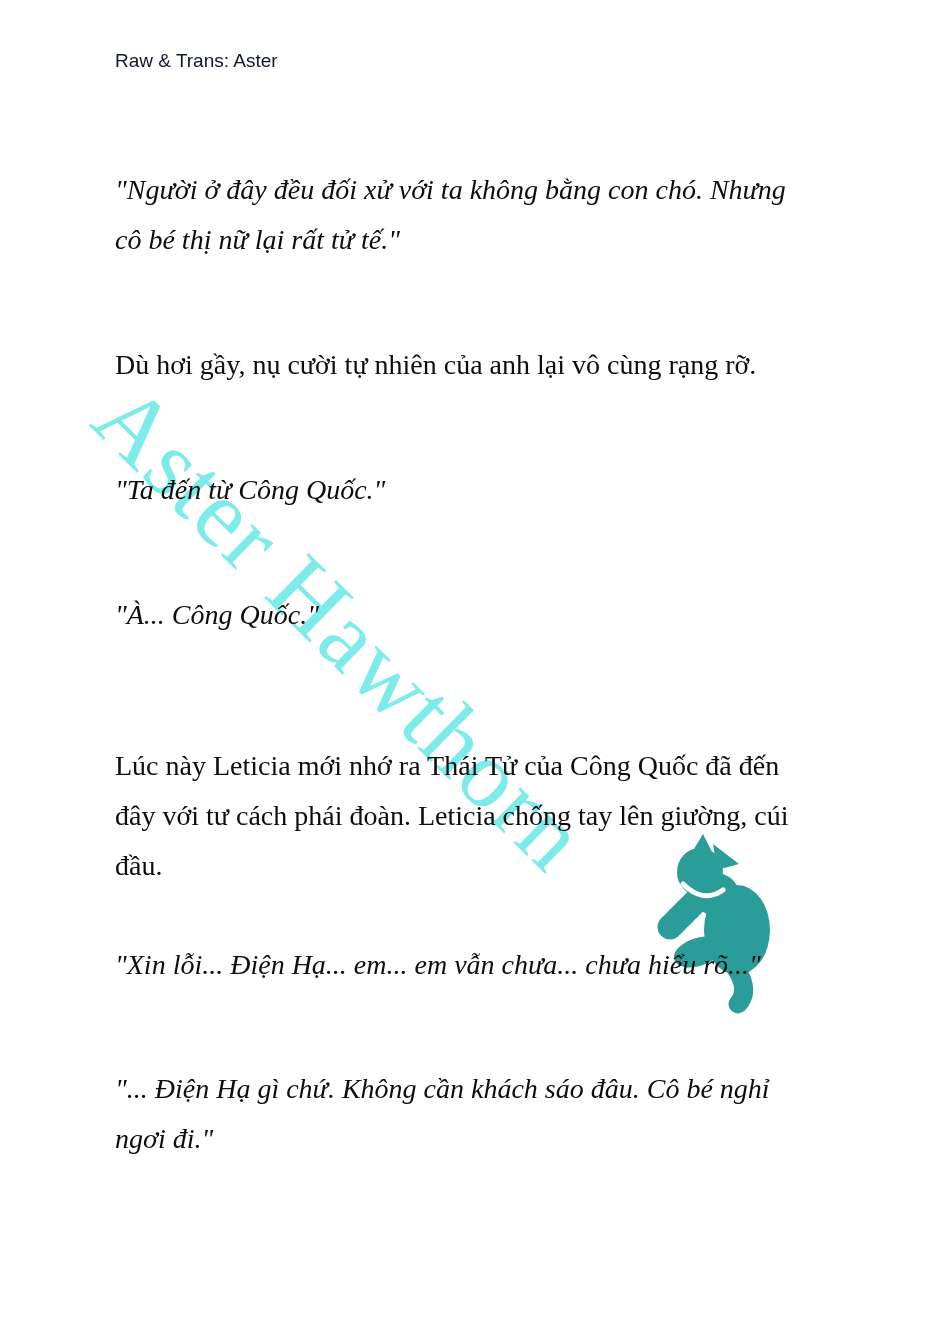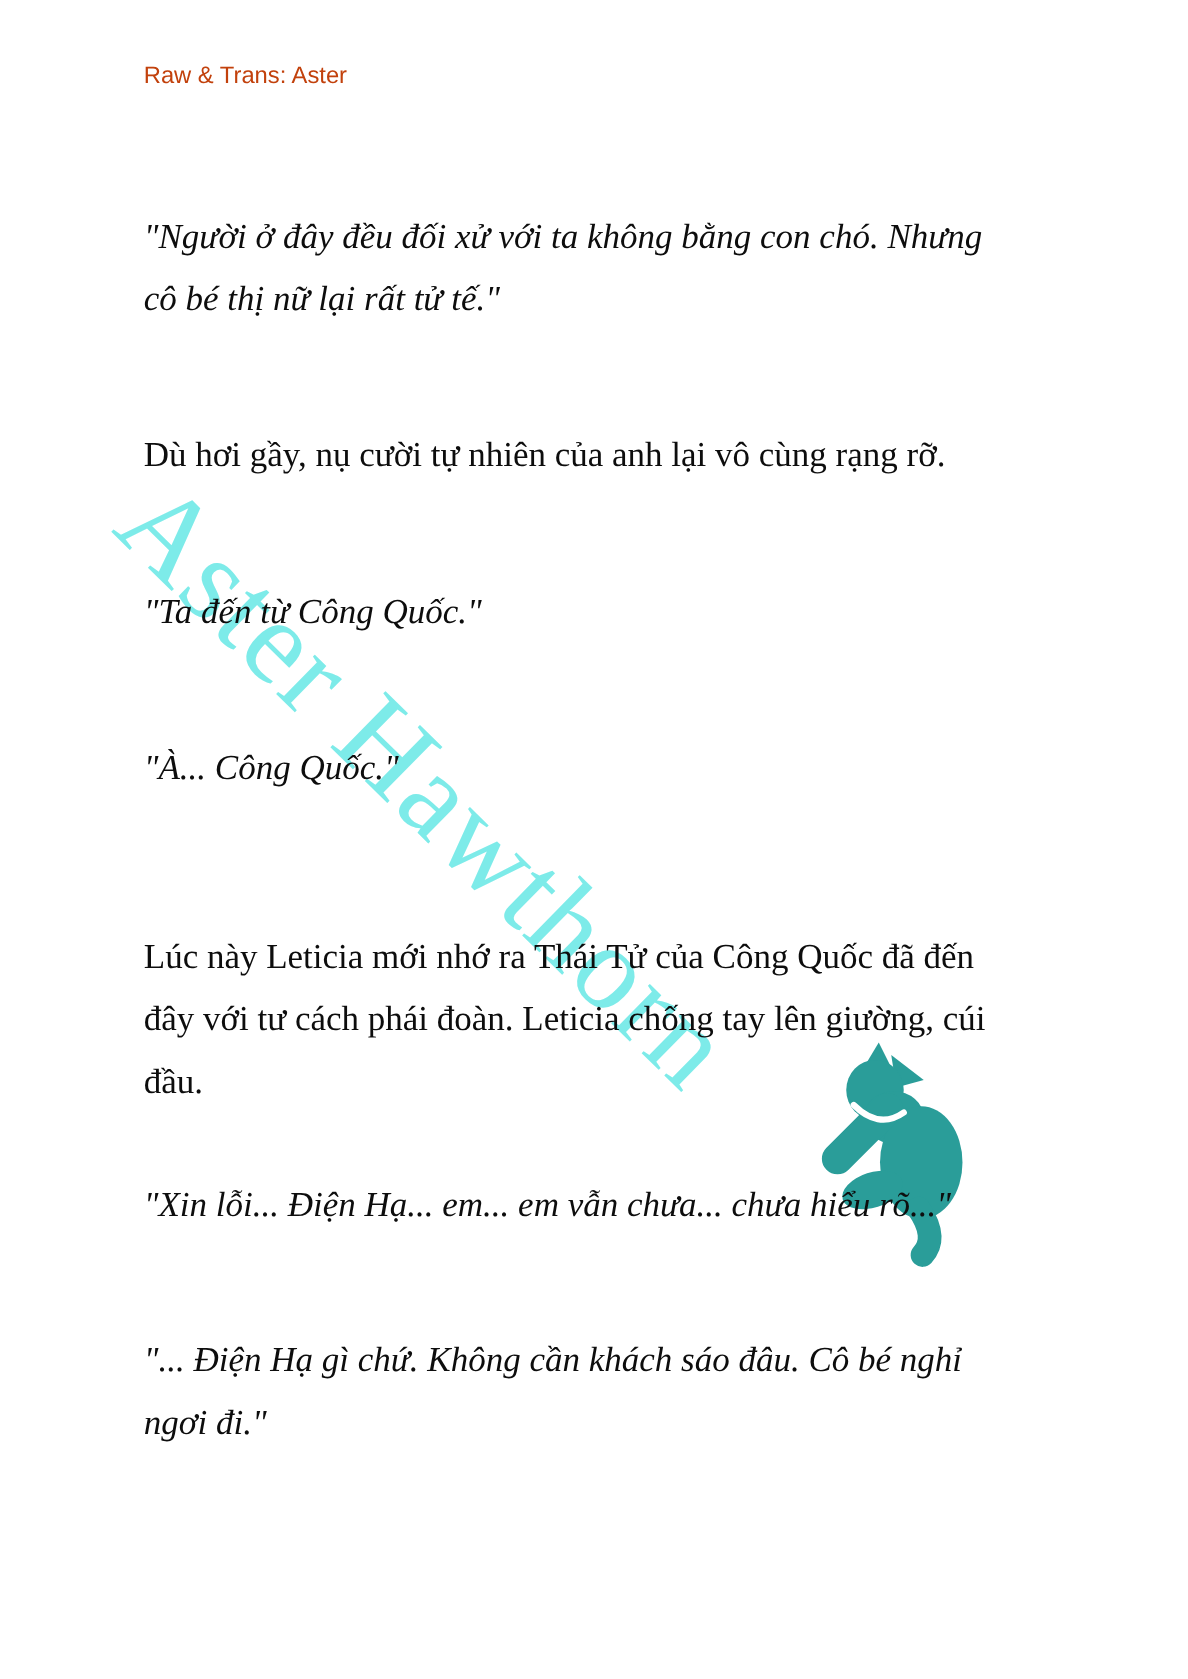--- a/index.html
+++ b/index.html
@@ -10,21 +10,21 @@
     background: #ffffff;
     overflow: hidden;
     font-family: "Liberation Serif", serif;
   }
   .header {
     position: absolute;
     left: 115px;
     top: 50px;
     font-family: "Liberation Sans", sans-serif;
     font-size: 19px;
-    color: #c2410c;
+    color: #0f172a;
     z-index: 3;
   }
   .watermark {
     position: absolute;
     left: 150px;
     top: 362px;
     font-family: "Liberation Serif", serif;
     font-size: 96px;
     color: #7debe9;
     transform: rotate(44.5deg);

